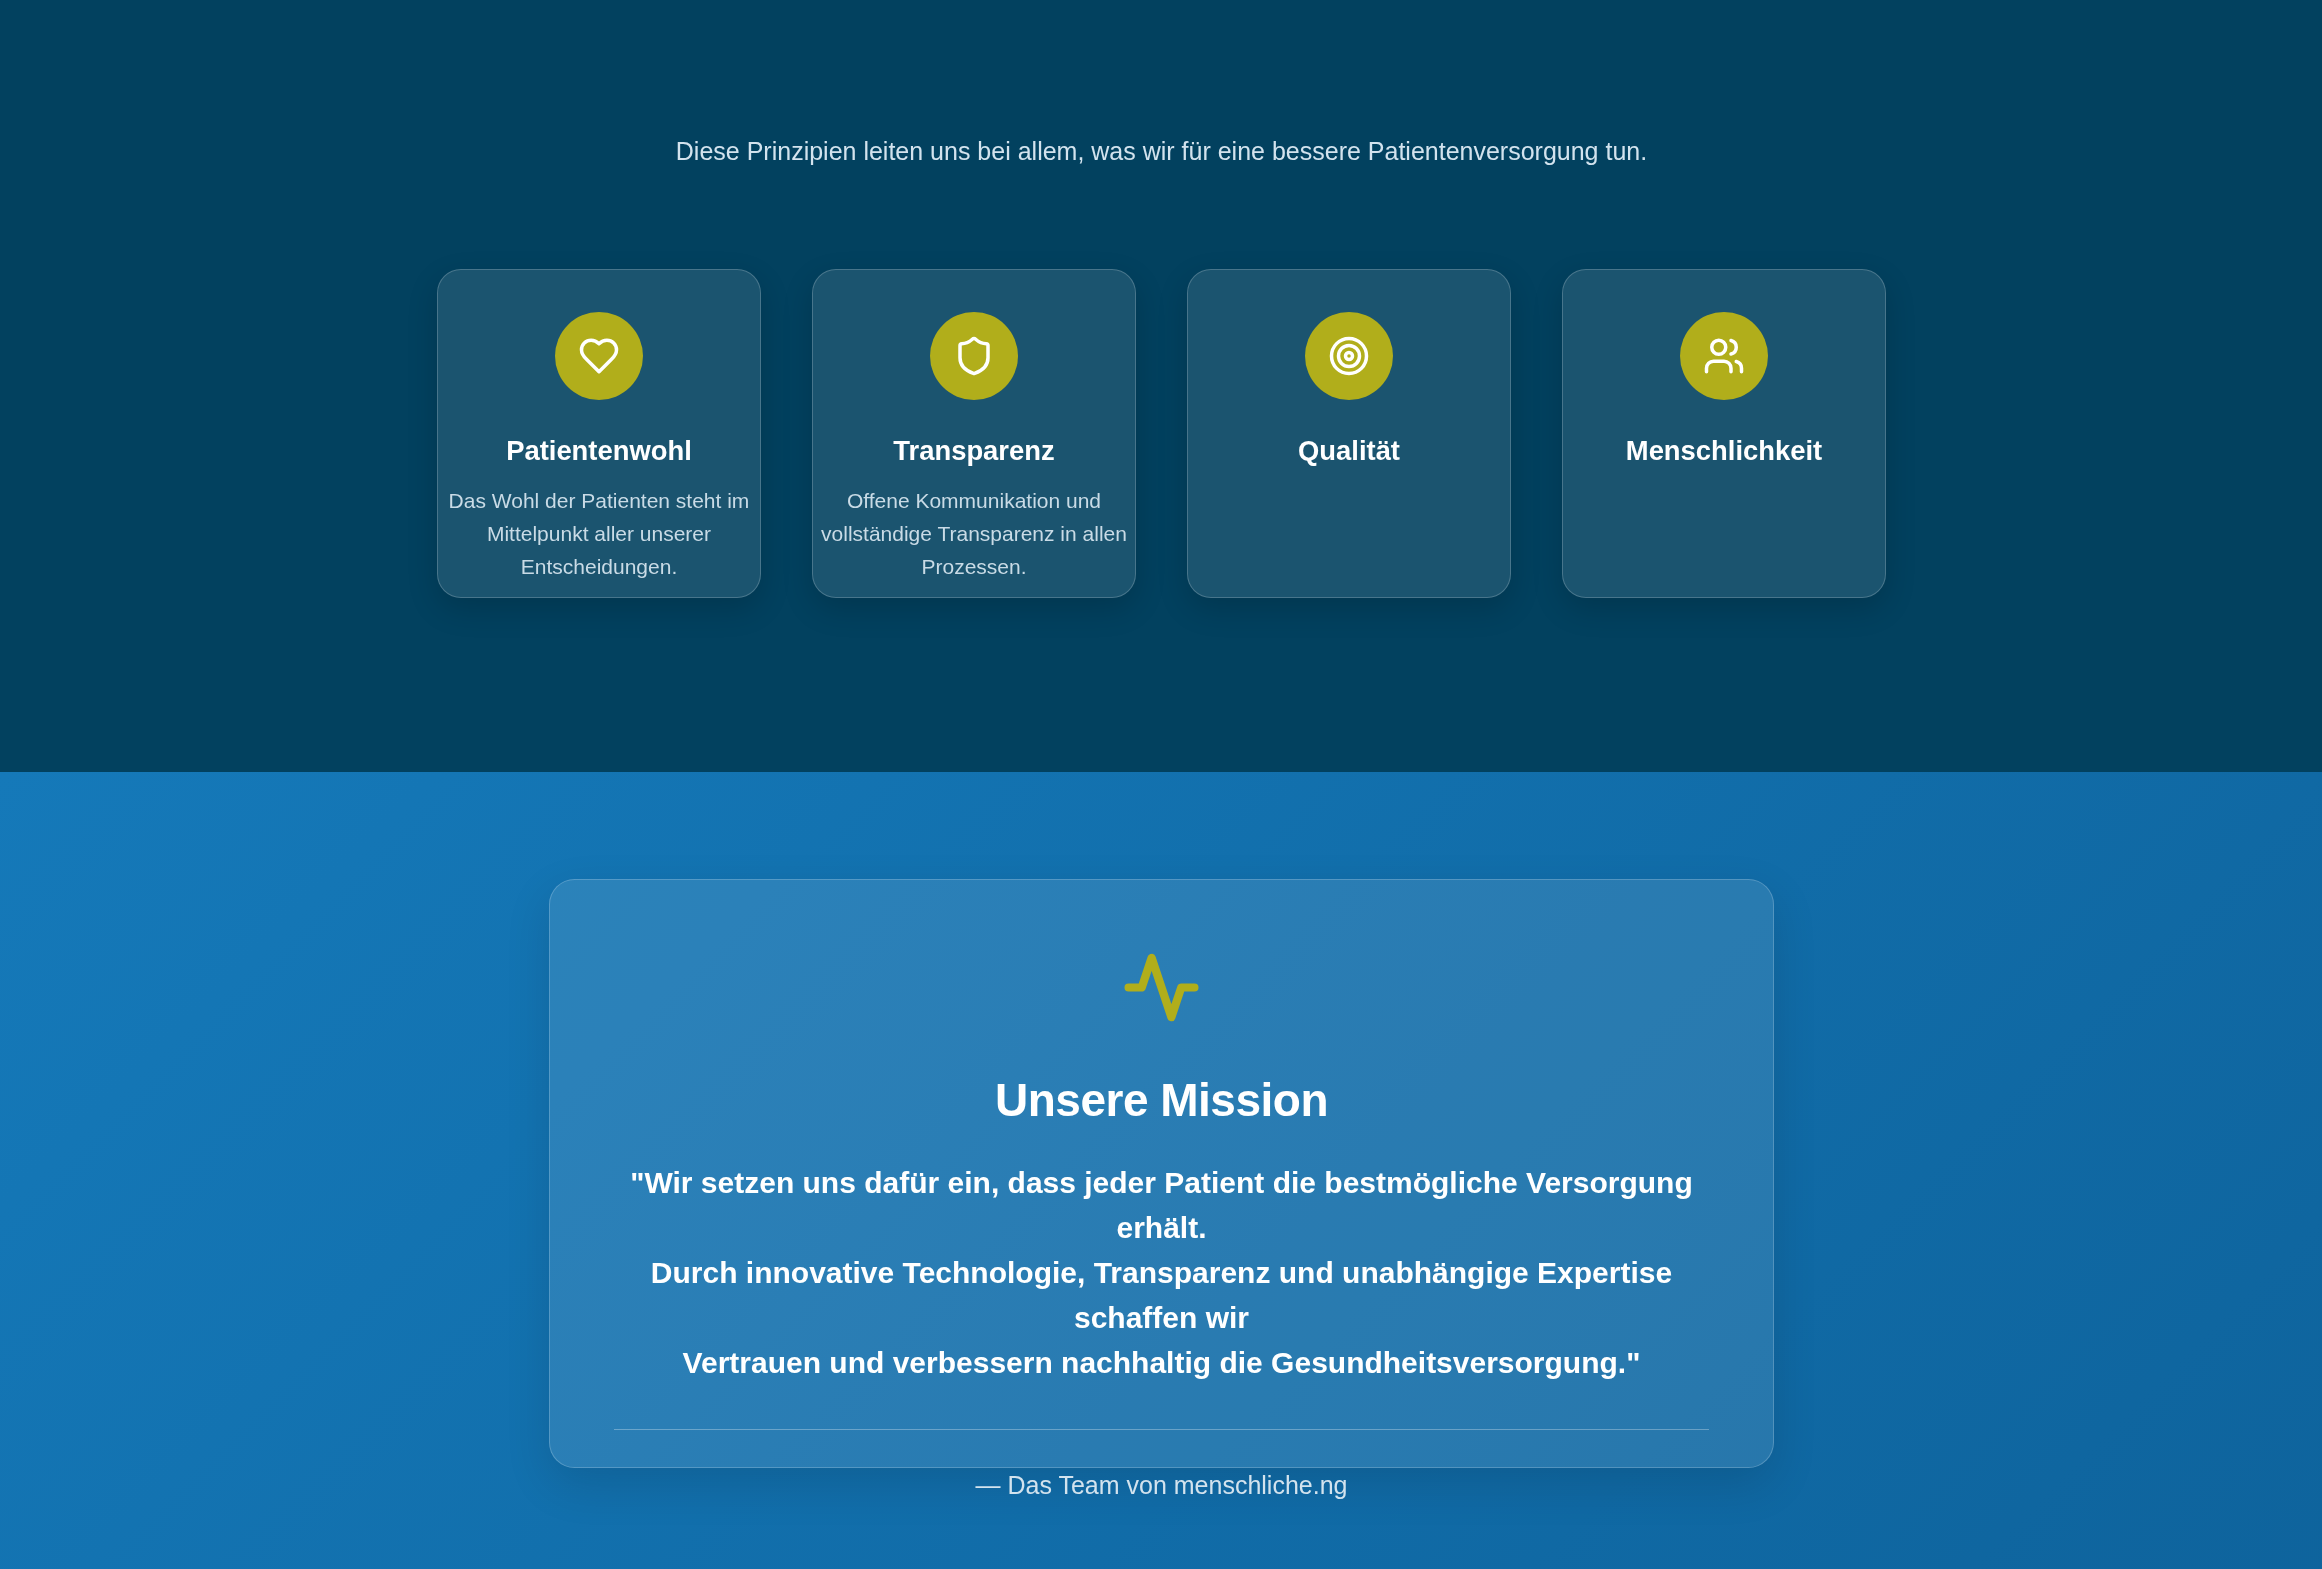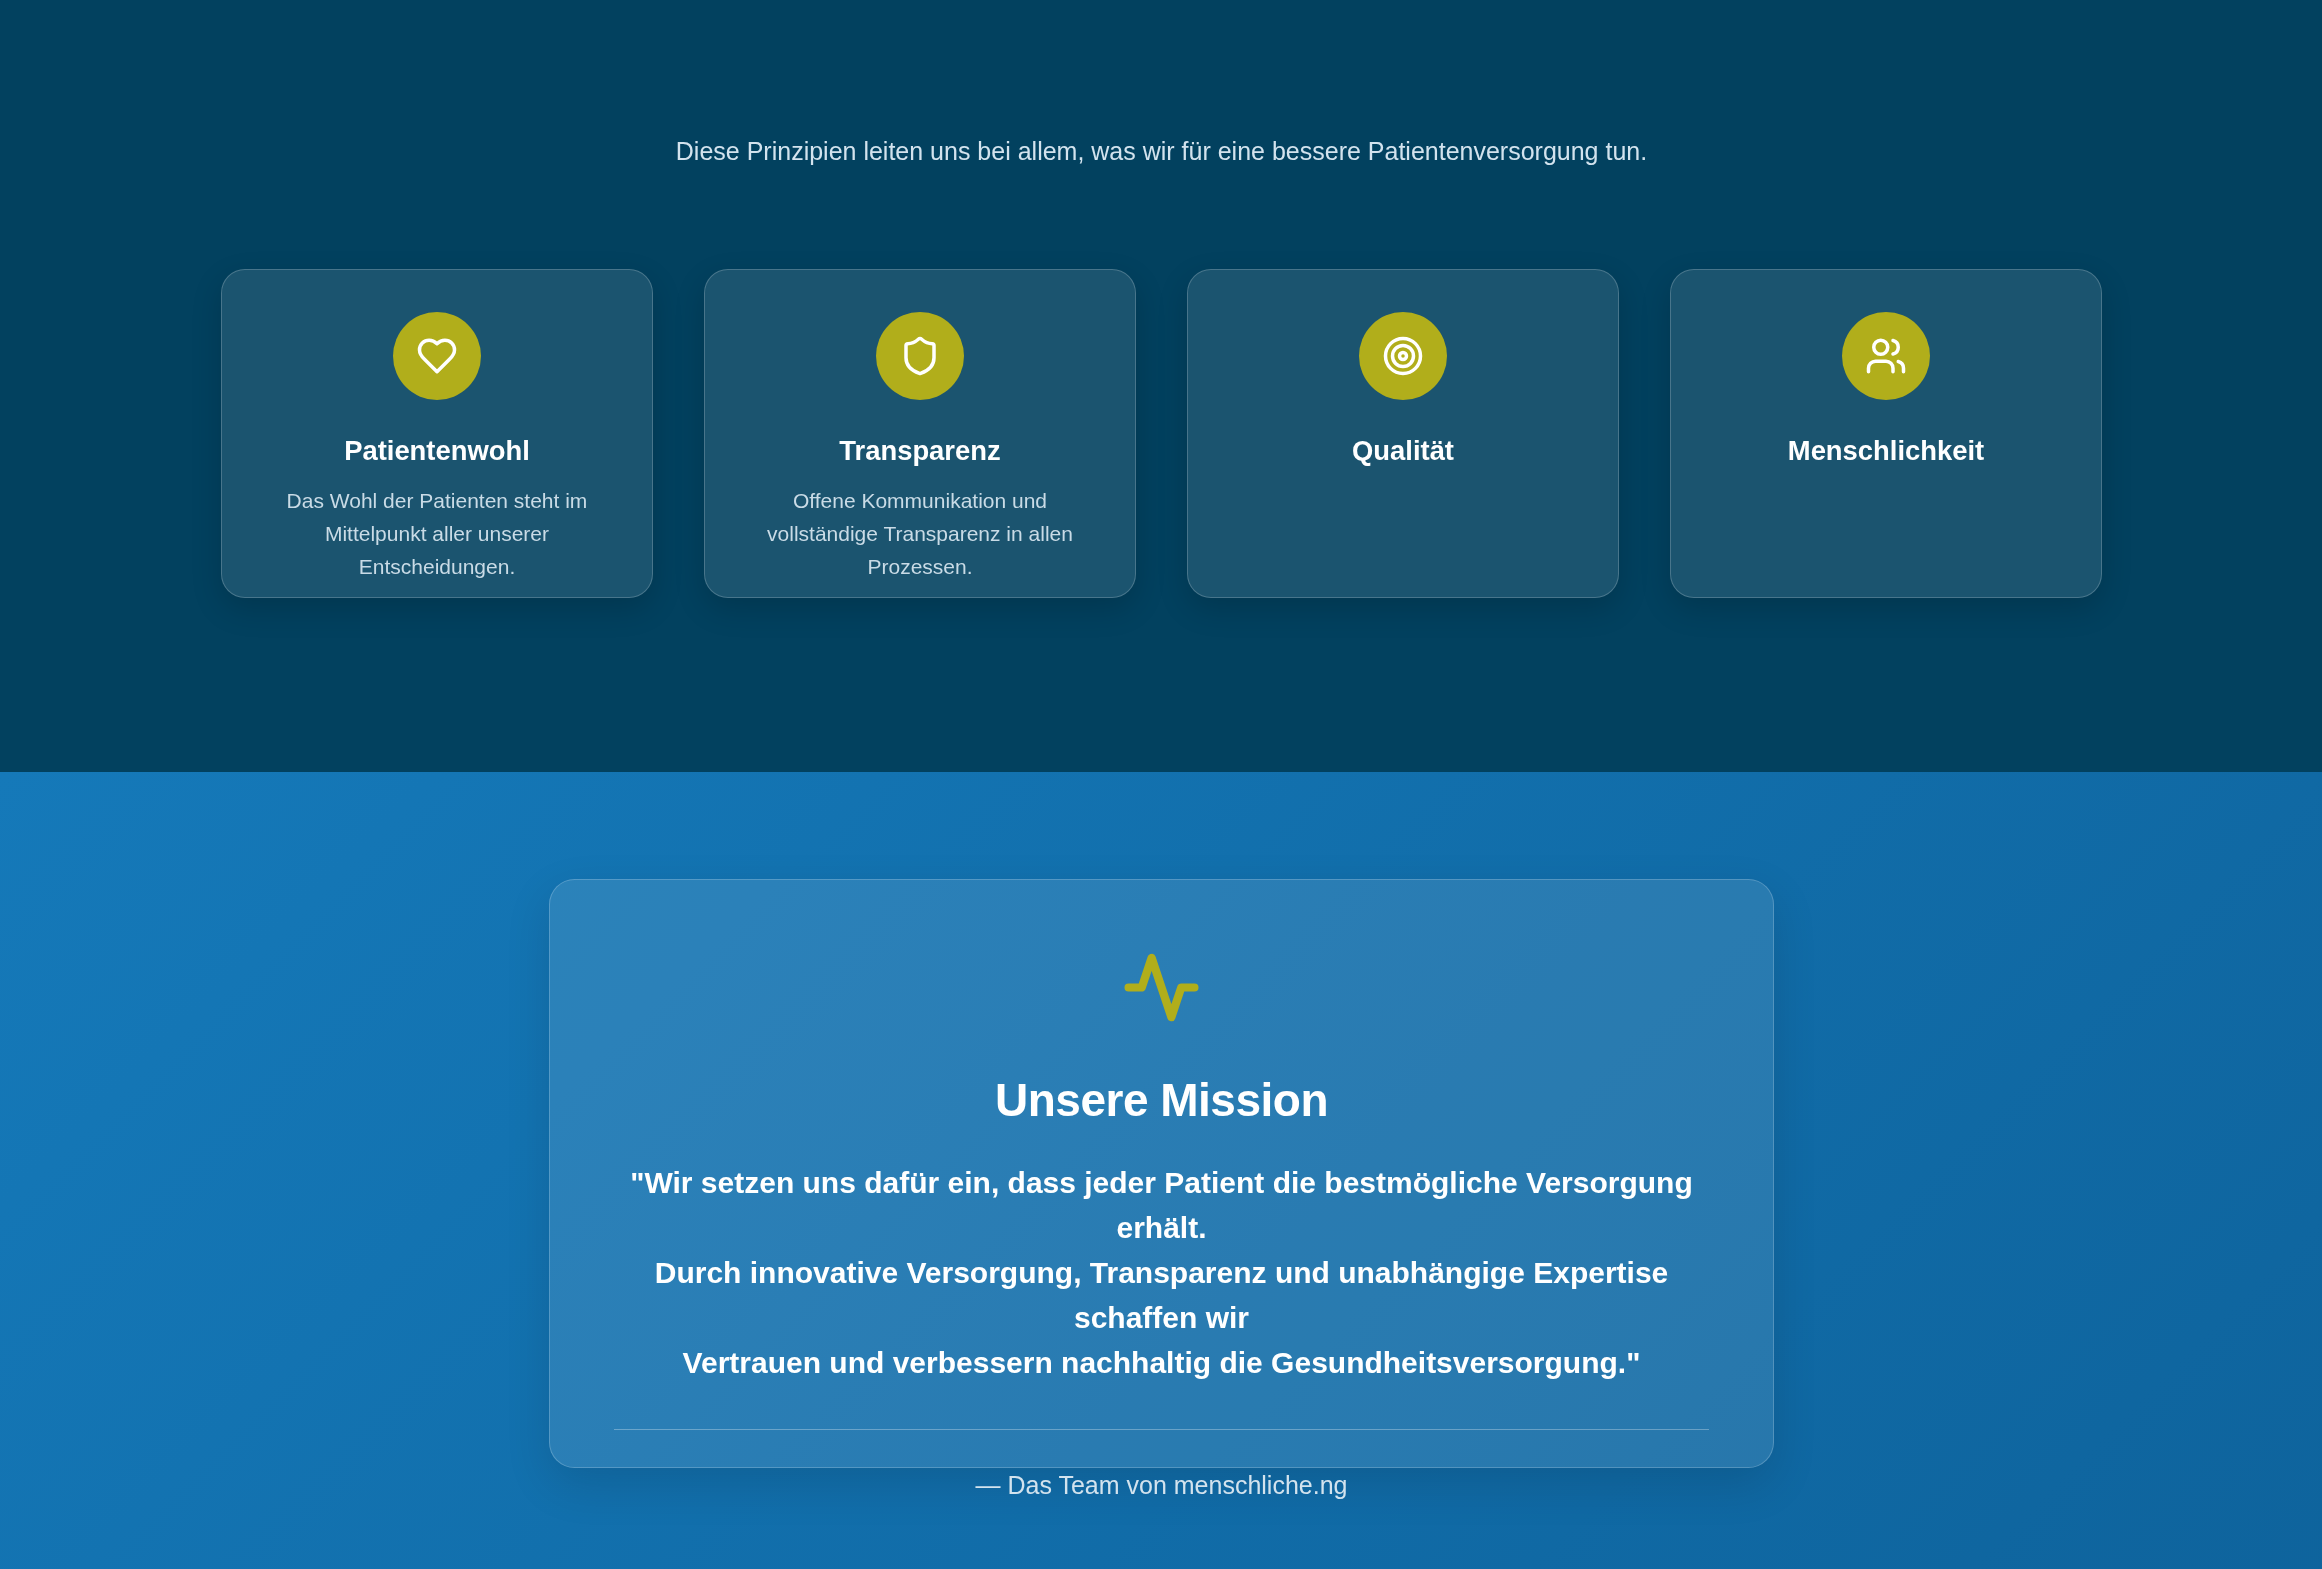--- a/index.html
+++ b/index.html
@@ -35,21 +35,21 @@
     color: var(--subtle, #d3e3ee);
     max-width: 1279px;
   }
   .cards-row {
     margin-top: 99px;
     display: flex;
     justify-content: center;
     gap: 51px;
   }
   .value-card {
-    width: 432px;
+    width: 324px;
     height: 329px;
     background: var(--card-bg, rgba(255,255,255,0.10));
     border: 1.8px solid var(--card-border, rgba(255,255,255,0.18));
     border-radius: 24px;
     padding: 42px 8px 0;
     box-shadow: 0 11px 31px rgba(0,0,0,0.16);
   }
   .icon-circle {
     width: 88px;
     height: 88px;
@@ -187,20 +187,20 @@
 <section class="mission-section">
   <div class="mission-card">
     <span class="mission-icon">
         <svg viewBox="0 0 24 24" fill="none" stroke="currentColor" stroke-width="2.5" stroke-linecap="round" stroke-linejoin="round">
           <path d="M22 12h-4l-3 9L9 3l-3 9H2"></path>
         </svg>
       </span>
     <h2 class="mission-title">Unsere Mission</h2>
     <p class="mission-quote">
       <span class="quote-line">"Wir setzen uns dafür ein, dass jeder Patient die bestmögliche Versorgung erhält.</span>
-      <span class="quote-line">Durch innovative Versorgung, Transparenz und unabhängige Expertise schaffen wir</span>
+      <span class="quote-line">Durch innovative Technologie, Transparenz und unabhängige Expertise schaffen wir</span>
       <span class="quote-line">Vertrauen und verbessern nachhaltig die Gesundheitsversorgung."</span>
     </p>
     <hr class="mission-divider">
     <p class="mission-attribution">— Das Team von menschliche.ng</p>
   </div>
 </section>
 
 
 </body></html>

